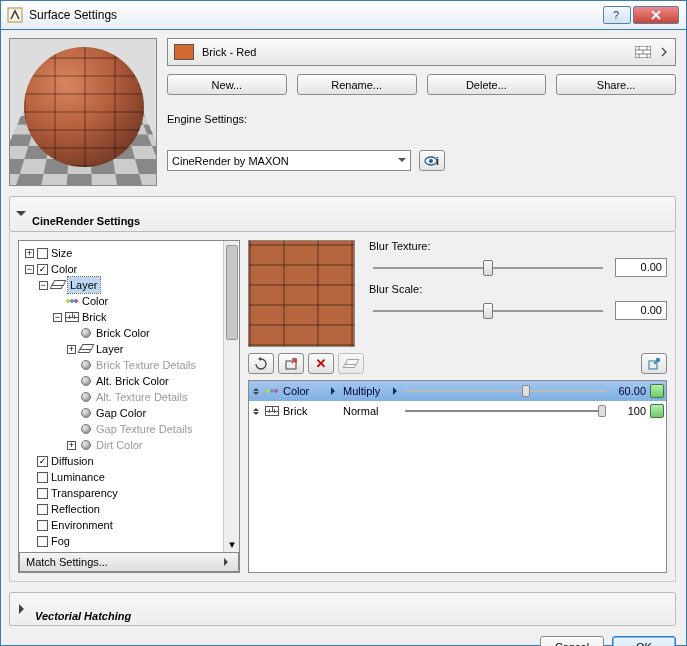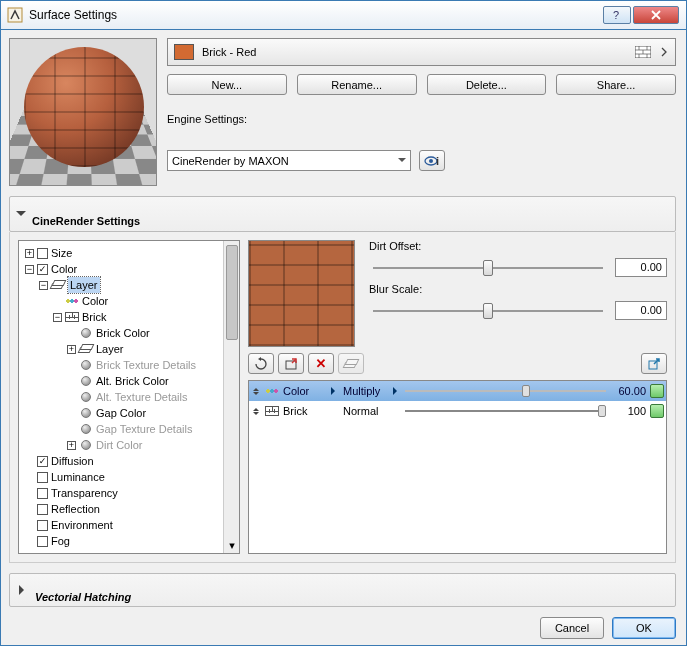--- a/index.html
+++ b/index.html
@@ -358,27 +358,30 @@
                 </div>
               </li>
           </ul>
         </div>
         <div class="scrollbar">
           <div class="arr up">▴</div>
             <div class="thumb"></div>
             <div class="arr dn">▾</div>
         </div>
       </div>
+      <div class="matchbtn">
+          <span>Match Settings...</span>
+        </div>
     </div>
 
     <div class="paramcol">
       <div class="texview">
         <div class="texprev"></div>
         <div class="params">
-          <div>Dirt Offset:</div>
+          <div>Blur Texture:</div>
           <div class="paramrow">
             <div class="slider">
                 <div class="track"></div>
                 <div class="knob" style="left:48%"></div>
               </div>
             <div class="numbox">0.00</div>
           </div>
           <div>Blur Scale:</div>
           <div class="paramrow">
             <div class="slider">

